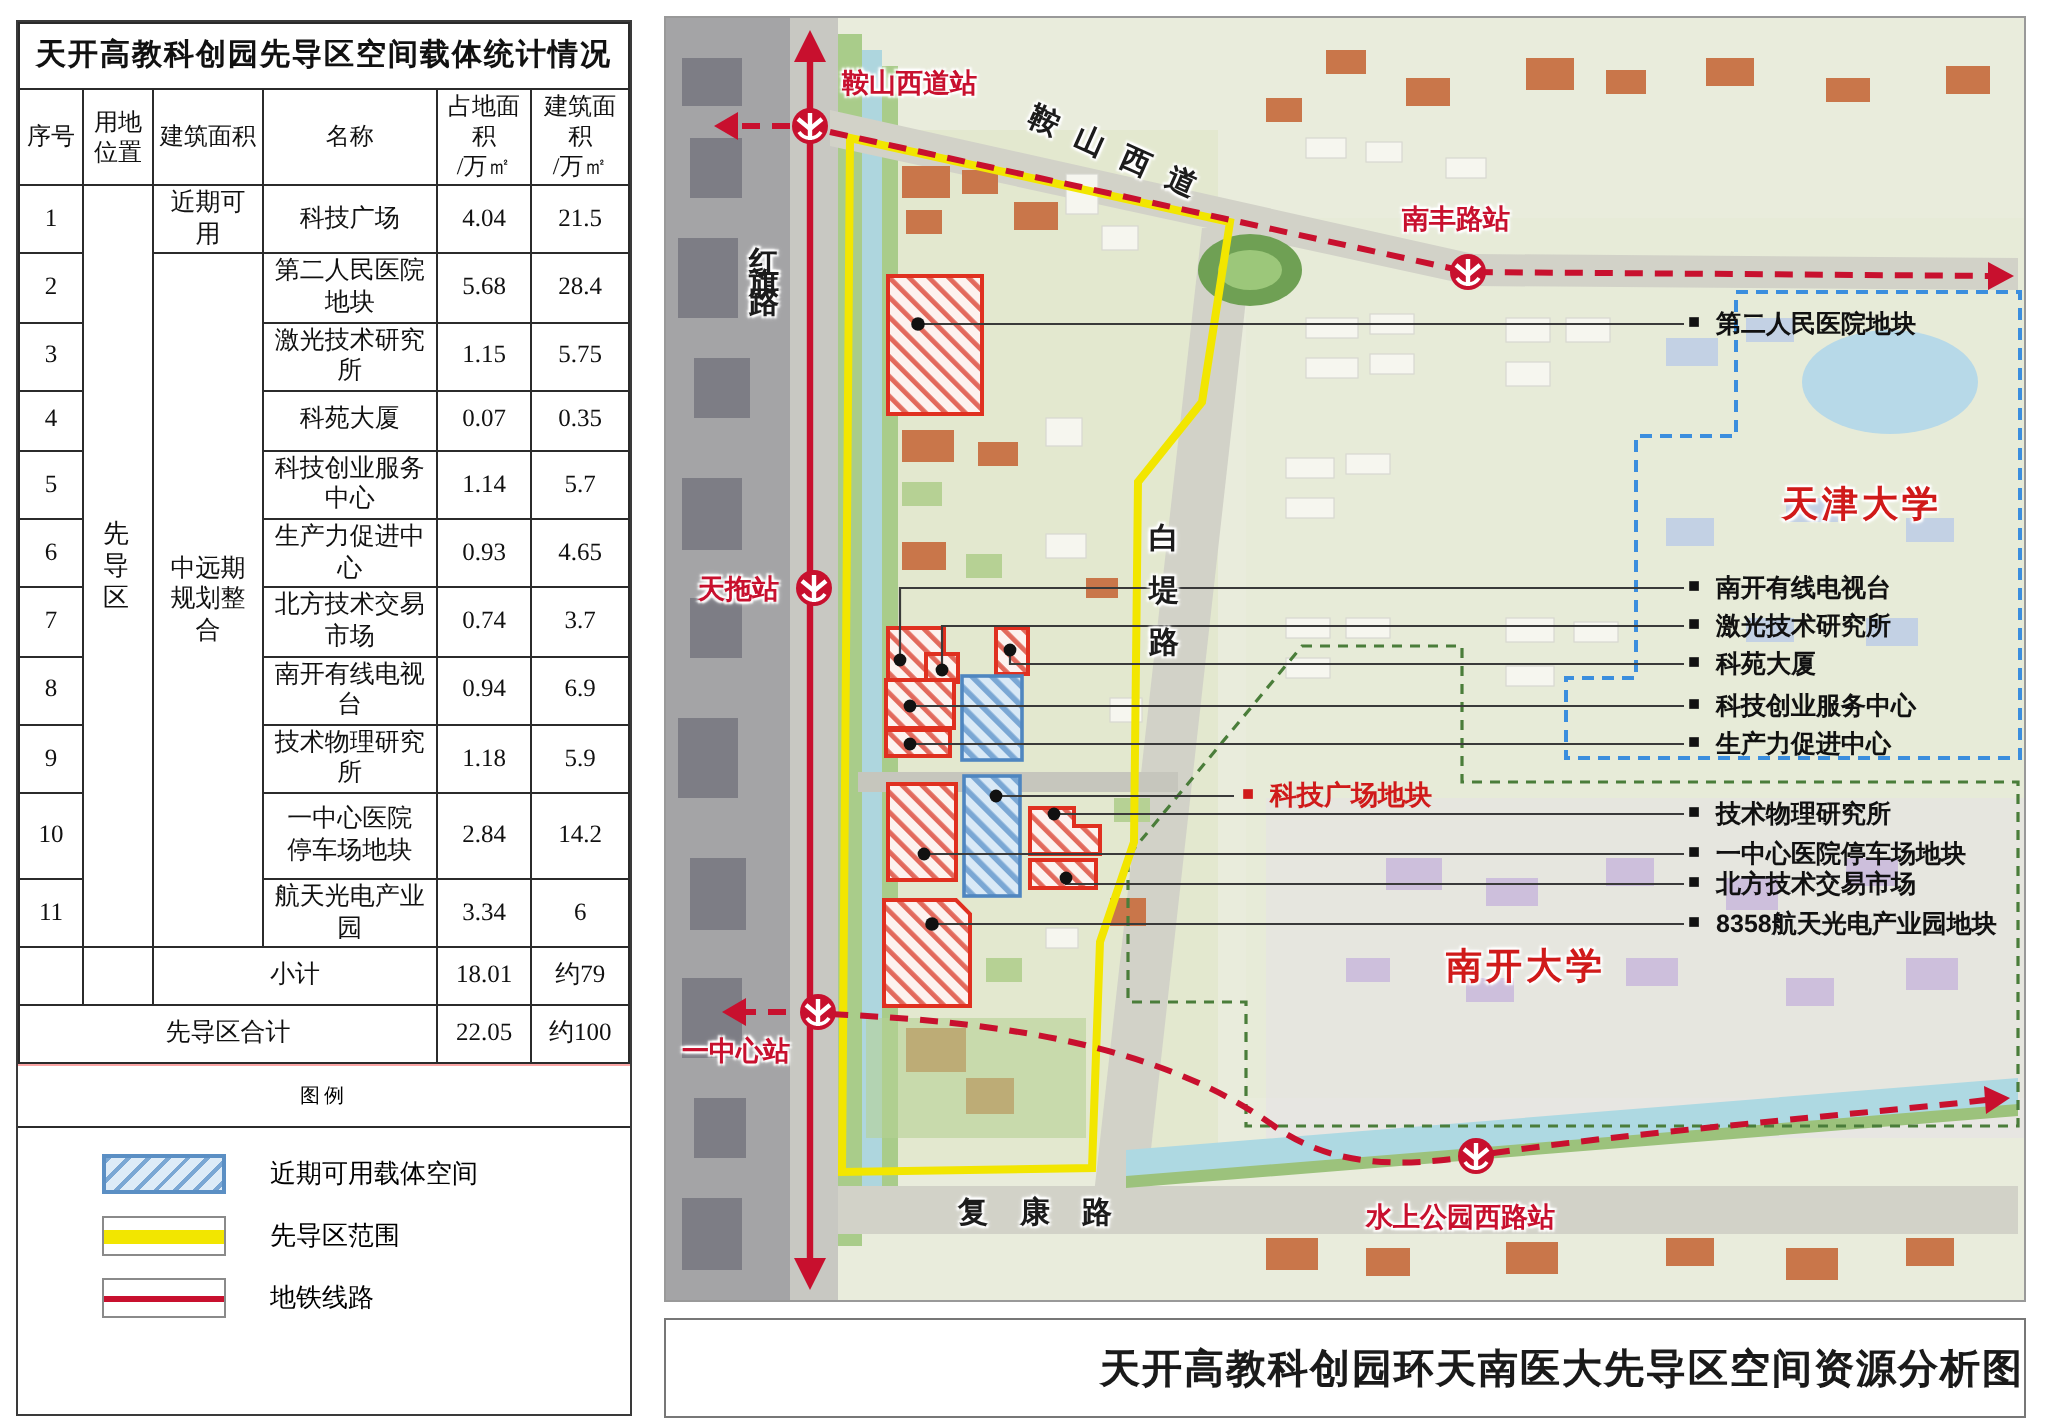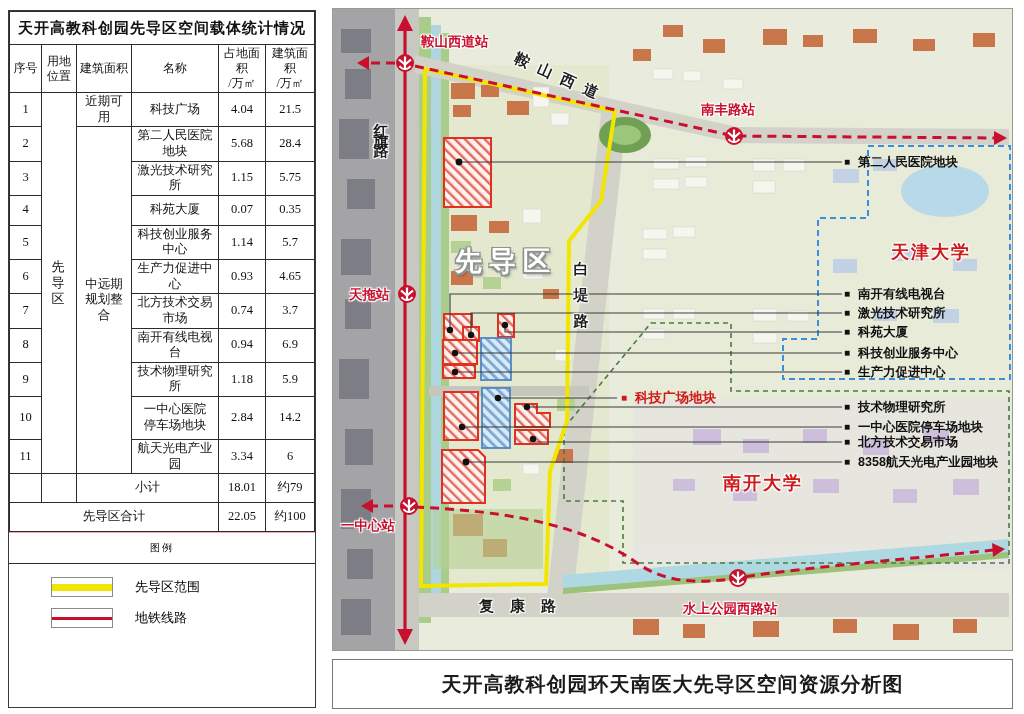--- a/index.html
+++ b/index.html
@@ -37,21 +37,21 @@
   .sta-lbl{font-weight:bold;font-size:13.5px;color:#c8102e;}
   .uni-lbl{font-weight:bold;font-size:18px;color:#d01a1a;letter-spacing:2px;}
   .zone-lbl{font-weight:bold;font-size:27px;color:#fff;letter-spacing:7px;
      text-shadow:-1.5px -1.5px 0 #8d938f,1.5px -1.5px 0 #8d938f,-1.5px 1.5px 0 #8d938f,1.5px 1.5px 0 #8d938f,2px 3px 3px rgba(60,60,60,.45);}
   .callout{display:flex;align-items:center;gap:8px;font-weight:bold;font-size:12.5px;color:#111;height:16px;line-height:16px;}
   .callout .b{font-size:10px;line-height:16px;}
   .callout.red{color:#d01a1a;font-size:13.5px;}
   .callout.red .b{color:#d01a1a;}
 
   
-  .footer-bar{position:absolute;left:332px;top:659px;width:681px;height:50px;border:1px solid #777;box-sizing:border-box;display:flex;align-items:center;justify-content:center;background:#fff;font-family:Liberation Serif, serif;}
+  .footer-bar{position:absolute;left:332px;top:659px;width:681px;height:50px;border:1px solid #777;box-sizing:border-box;display:flex;align-items:center;justify-content:flex-end;background:#fff;font-family:Liberation Serif, serif;}
   .footer-bar span{font-weight:bold;font-size:20px;color:#1a1a1a;letter-spacing:1px;}
 </style>
 </head>
 <body>
 
 <div class="left-panel">
   <table class="stat">
     <colgroup>
         <col style="width:10.5%">
         <col style="width:11.5%">
@@ -158,20 +158,24 @@
     <tr class="sum">
       <td colspan="4">先导区合计</td>
       <td>22.05</td>
       <td>约100</td>
     </tr>
   </tbody>
     </table>
 
   <div class="legend-title">图例</div>
   <div class="legend-items">
+    <div class="lg-row">
+        <div class="sw sw-blue"></div>
+        <span class="lg-label">近期可用载体空间</span>
+      </div>
     <div class="lg-row">
         <div class="sw sw-box">
           <div class="sw-yellowline"></div>
         </div>
         <span class="lg-label">先导区范围</span>
       </div>
     <div class="lg-row">
         <div class="sw sw-box">
           <div class="sw-redline"></div>
         </div>
@@ -403,21 +407,20 @@
   <div class="ovl sta-lbl halo" style="left:368px;top:92px;">南丰路站</div>
   <div class="ovl sta-lbl halo" style="left:16px;top:277px;">天拖站</div>
   <div class="ovl sta-lbl halo" style="left:8px;top:508px;">一中心站</div>
   <div class="ovl sta-lbl halo" style="left:350px;top:591px;">水上公园西路站</div>
 
   <div class="ovl road-lbl v-lbl halo" style="left:38px;top:102px;letter-spacing:10px;">红旗路</div>
   <div class="ovl road-lbl halo" style="left:186px;top:40px;letter-spacing:10px;transform:rotate(24deg);transform-origin:0 0;">鞍山西道</div>
   <div class="ovl road-lbl v-lbl halo" style="left:238px;top:240px;letter-spacing:26px;">白堤路</div>
   <div class="ovl road-lbl halo" style="left:146px;top:588px;letter-spacing:16px;">复康路</div>
 
-  <div class="ovl zone-lbl" style="left:122px;top:234px;">先导区</div>
   <div class="ovl uni-lbl halo" style="left:558px;top:231px;">天津大学</div>
   <div class="ovl uni-lbl halo" style="left:390px;top:462px;">南开大学</div>
 
   <div class="ovl callout red" style="left:288px;top:381px;">
     <span class="b">■</span>
     <span>科技广场地块</span>
   </div>
 
   <div class="ovl callout" style="left:511px;top:145px;">
       <span class="b">■</span>

